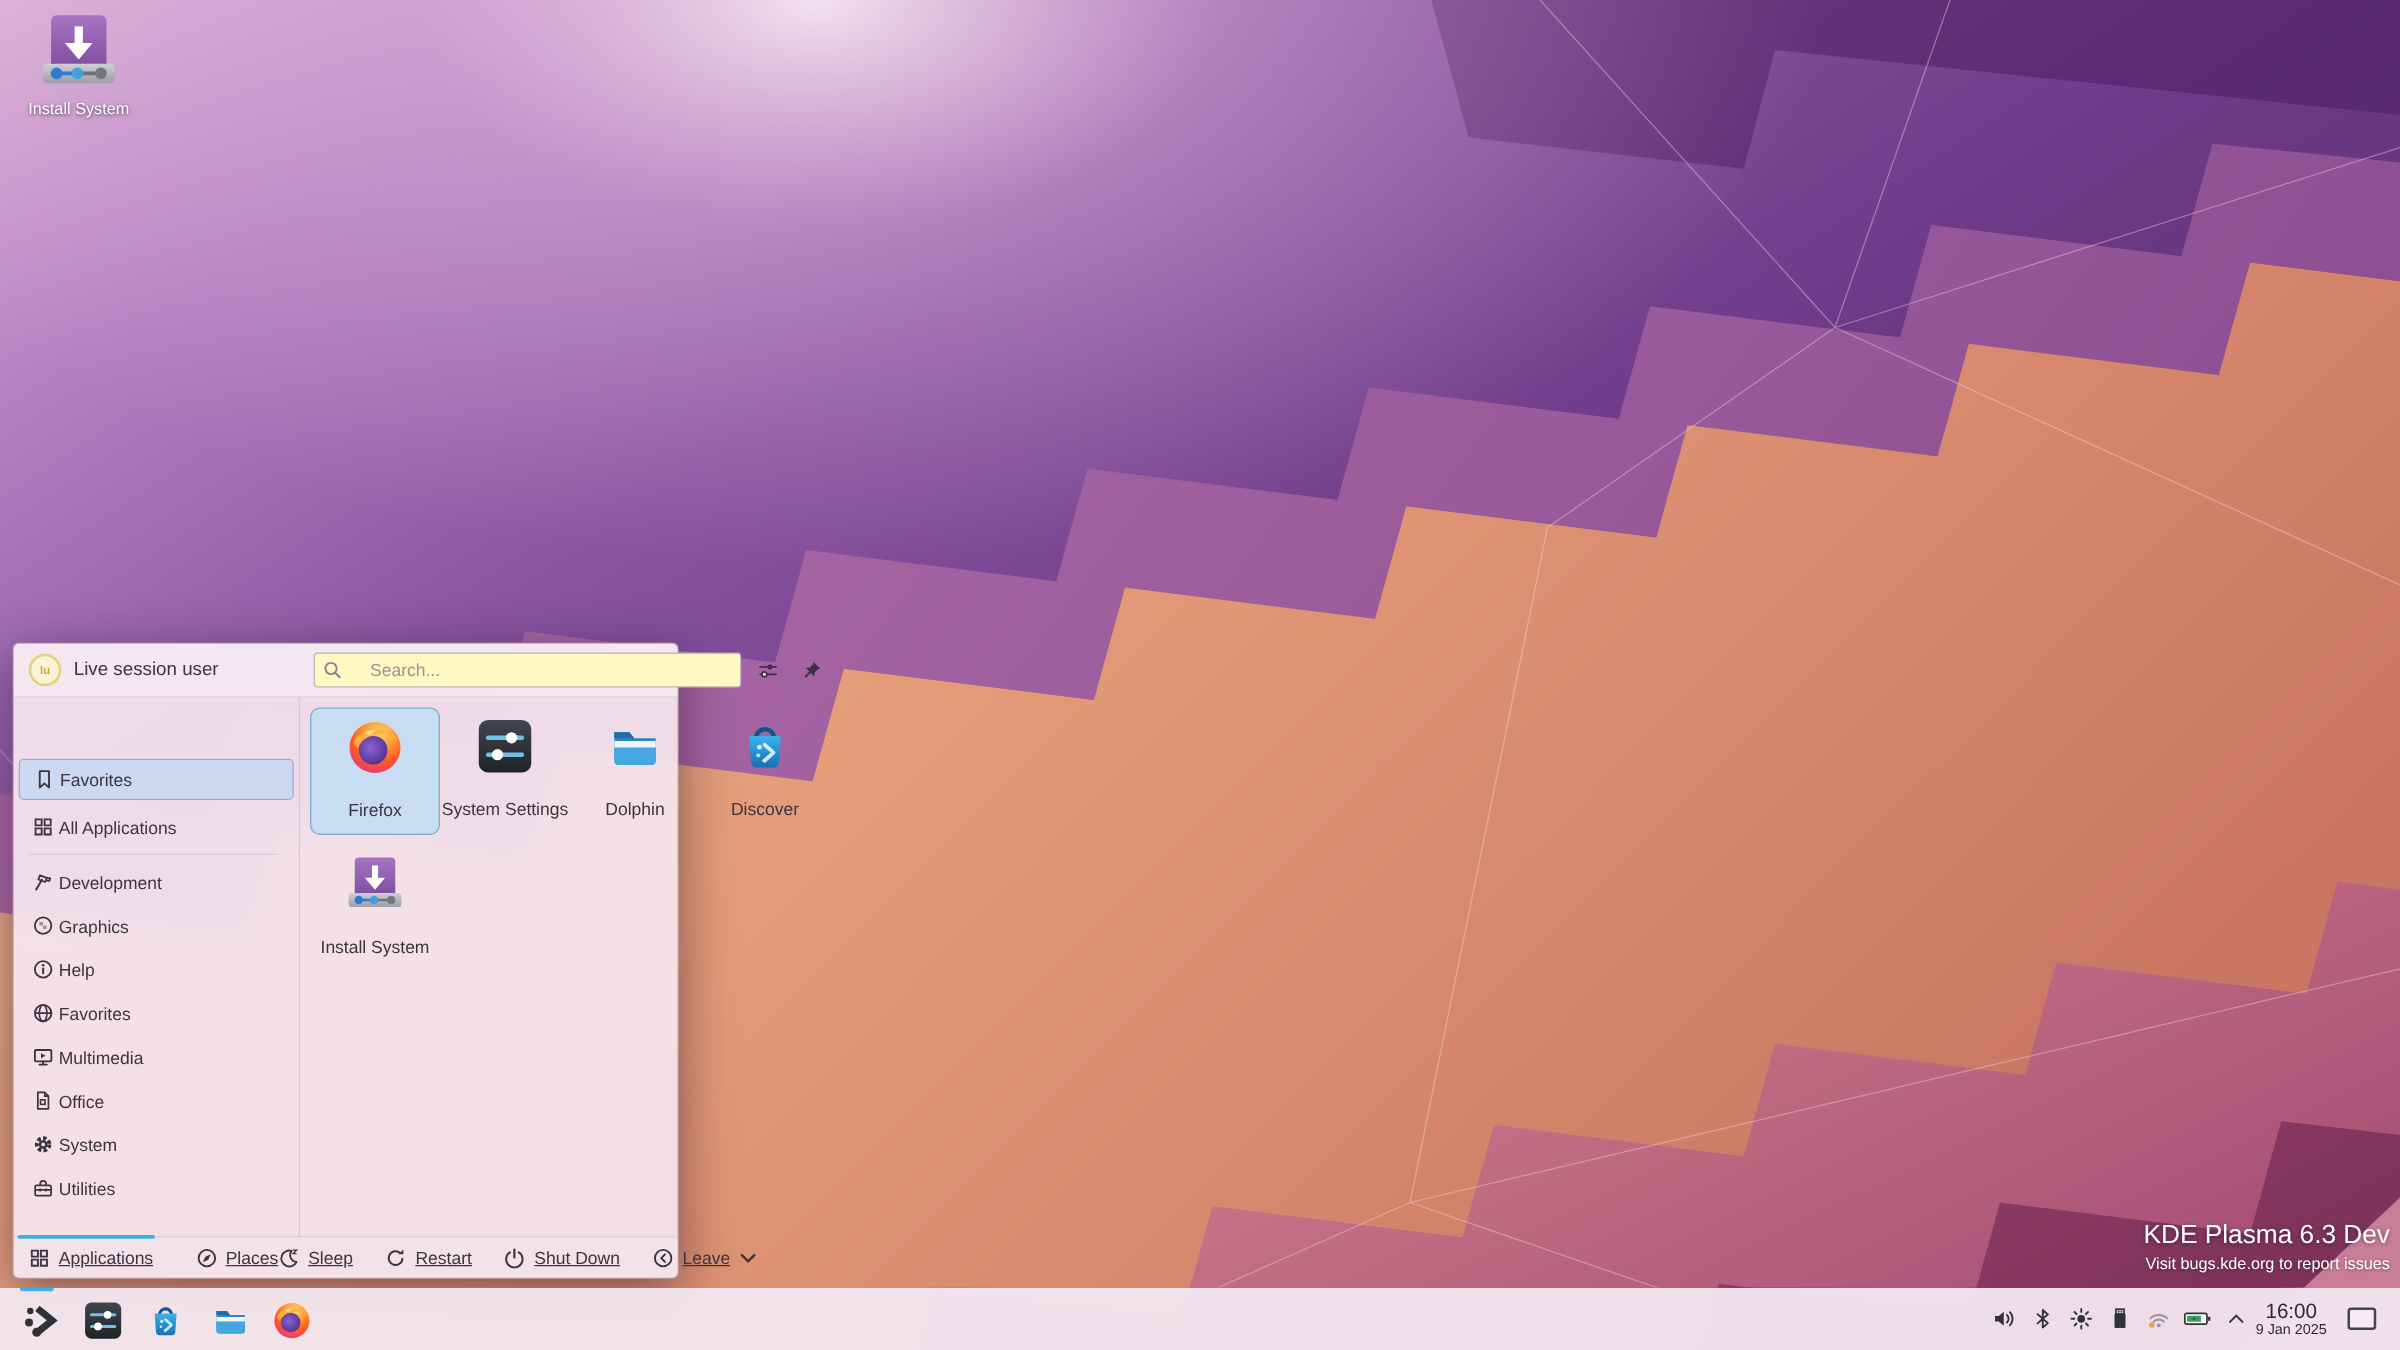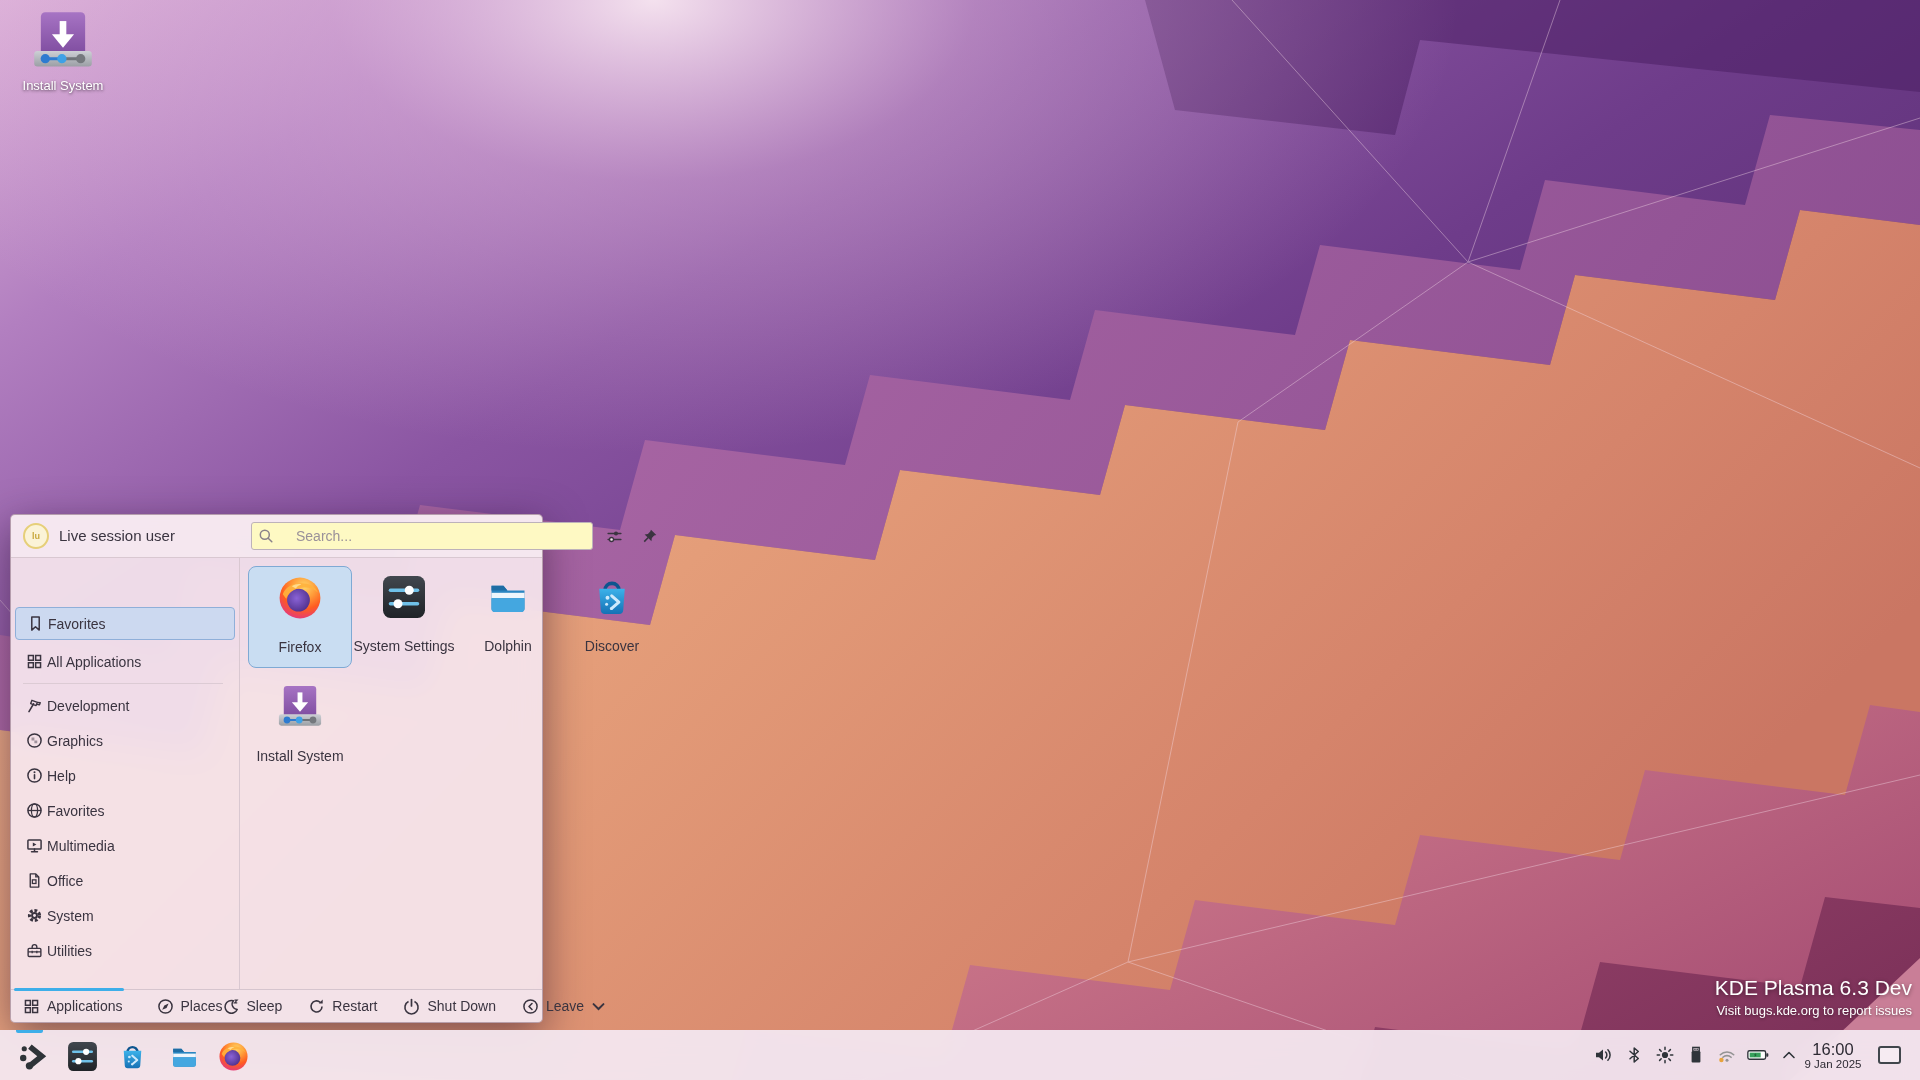--- a/index.html
+++ b/index.html
@@ -47,21 +47,21 @@
   .side-item .slabel{margin-left:4px;font-size:14px;white-space:nowrap;}
   .side-sep{position:absolute;left:12px;right:16px;height:1px;background:#dccbd4;}
 
   .tile{position:absolute;width:104px;height:102px;border-radius:8px;box-sizing:border-box;text-align:center;}
   .tile.sel{background:#c9ddf2;border:1px solid #7ea9d4;}
   .tile .tic{margin-top:7px;width:48px;height:48px;}
   .tile .tlabel{margin-top:13px;font-size:14px;line-height:17px;}
 
   .kfoot{position:absolute;left:0;right:0;bottom:0;height:32px;border-top:1px solid #d6c5ce;
          background:rgba(243,226,234,.8);border-radius:0 0 5px 5px;
-         display:flex;}
+         display:flex;text-decoration:underline;}
   .tab-ind{position:absolute;left:3px;top:-2px;width:110px;height:3px;background:#3daee9;border-radius:2px;}
   .fitem{display:flex;align-items:center;font-size:14px;white-space:nowrap;}
   .fitem svg{width:17px;height:17px;margin-right:7px;}
   .fgroup-l{display:flex;align-items:center;gap:34px;margin-left:12px;}
   .fgroup-r{display:flex;align-items:center;gap:26px;margin-left:auto;margin-right:14px;}
   .chev{width:12px;height:12px;margin-left:6px;}
 
   
   .panel{position:absolute;left:0;right:0;top:1030px;height:50px;
          background:rgba(243,231,239,.95);backdrop-filter:blur(10px);padding-left:24px;}

